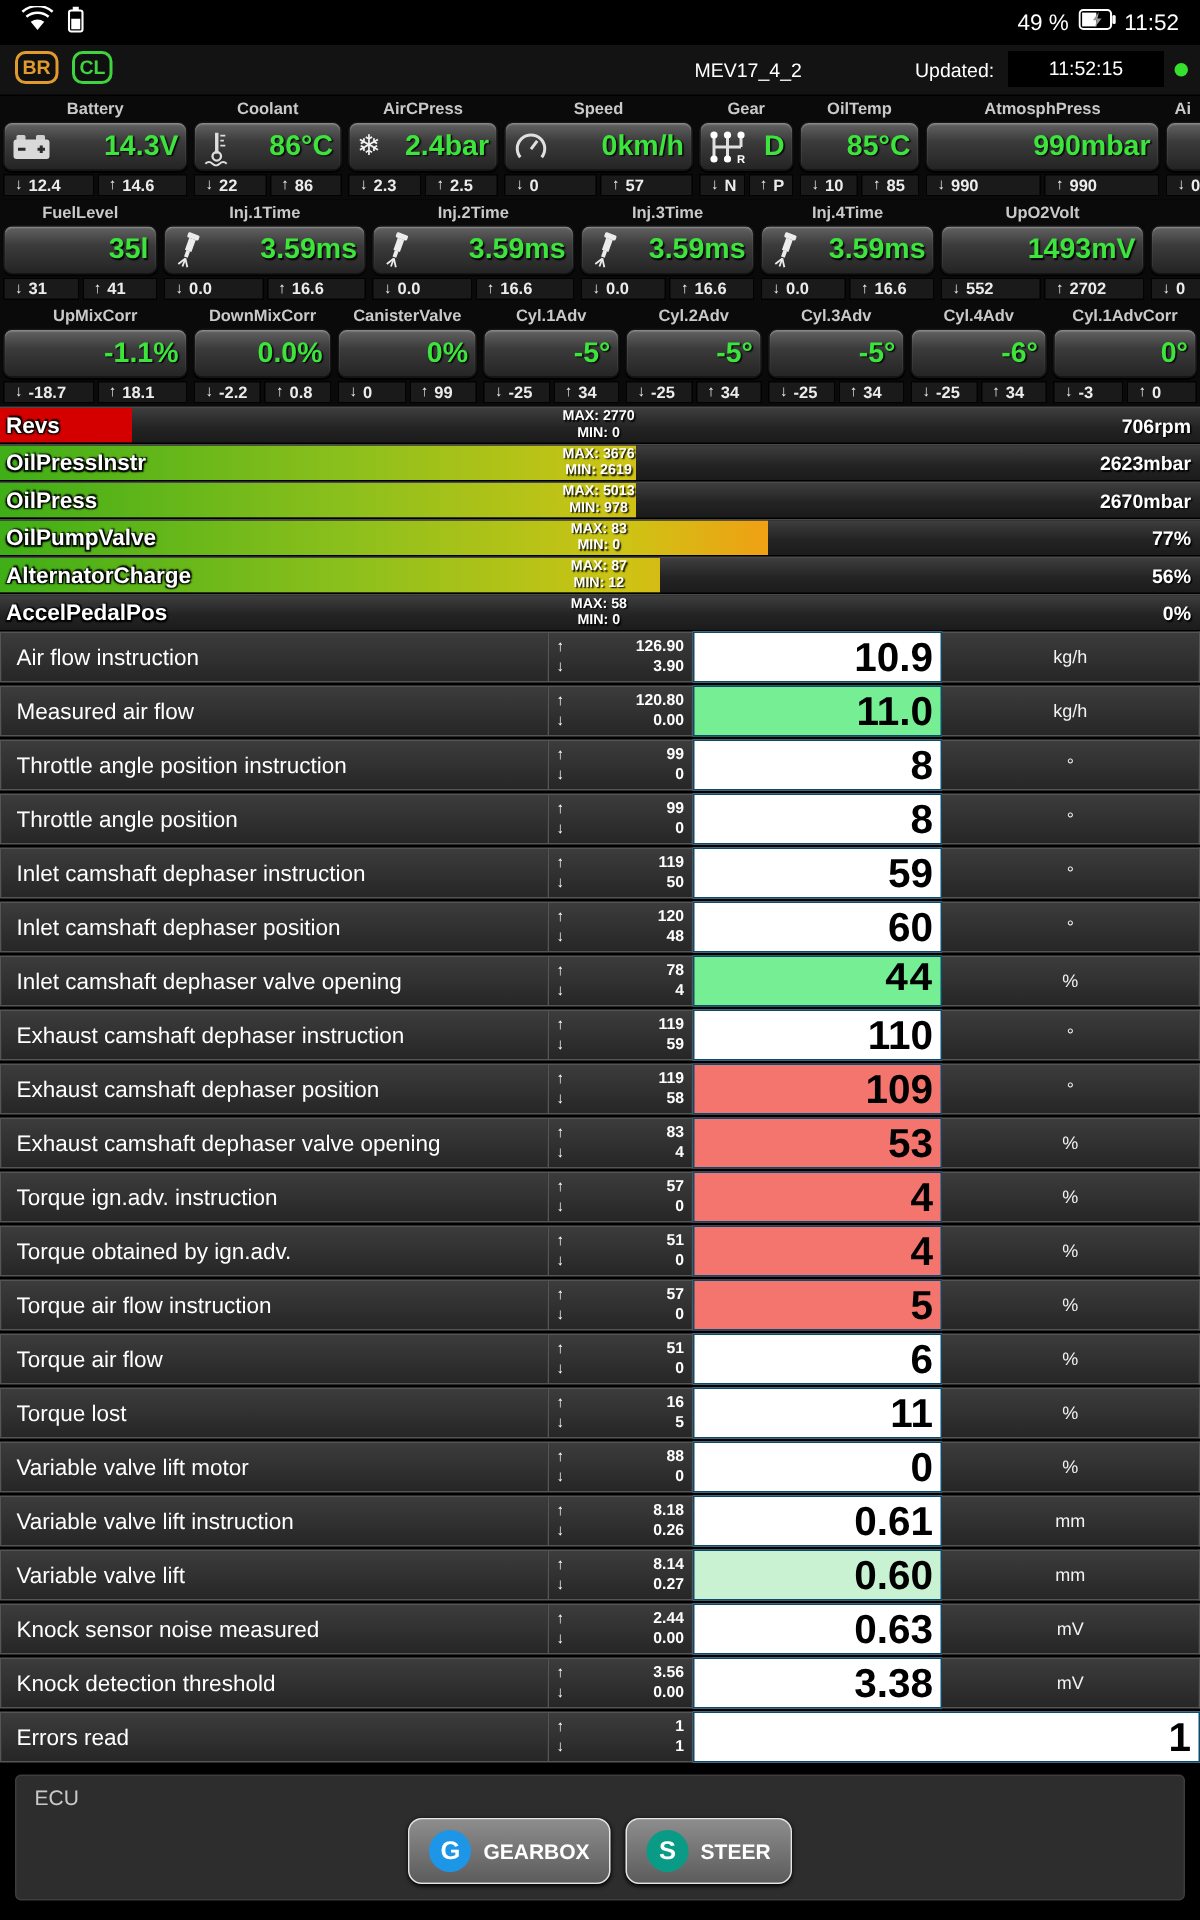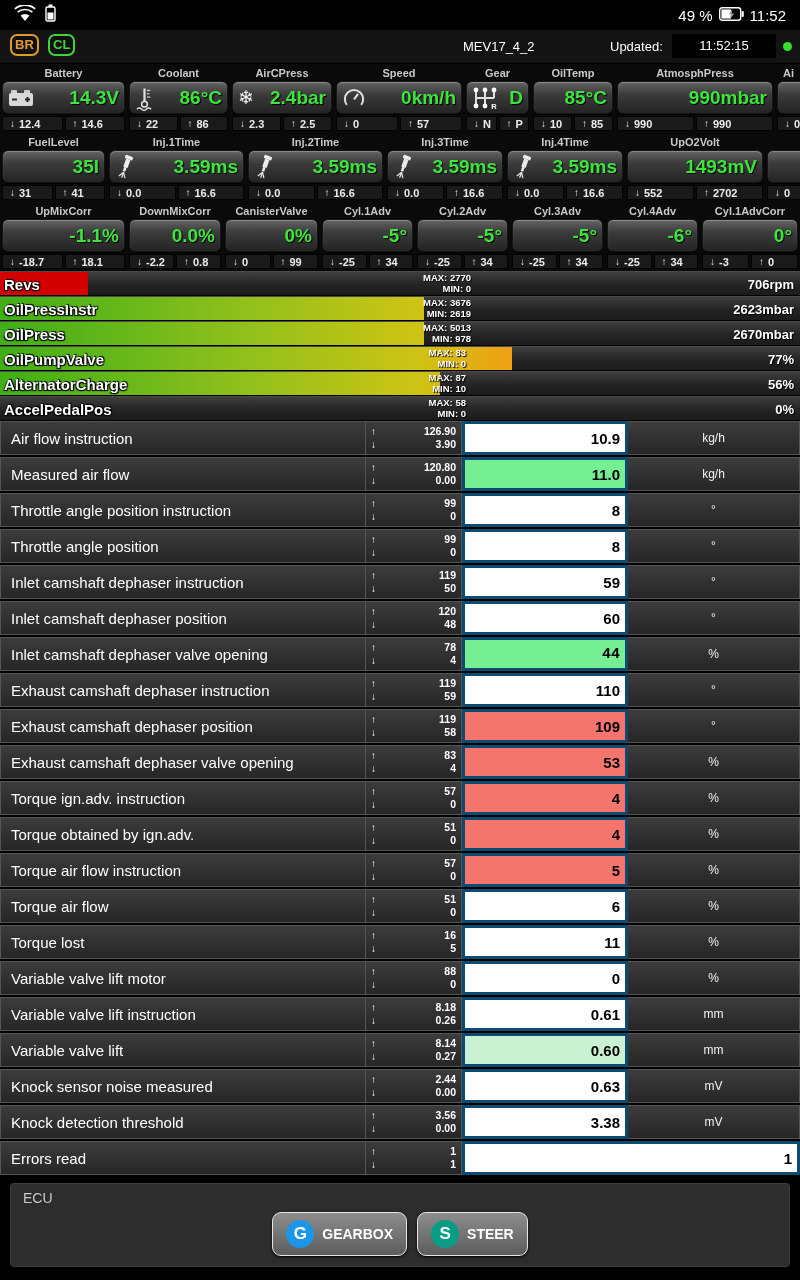--- a/index.html
+++ b/index.html
@@ -43,38 +43,38 @@
   .g-minmax .arr { font-size:10px; margin-right:4px; }
 
   
   .bar-row { position:relative; height:23px; margin-bottom:1px;
              background:linear-gradient(#3e3e3e,#242424 55%,#1b1b1b);
              border-top:1px solid #4a4a4a; overflow:hidden; }
   .bar-fill { position:absolute; left:0; top:0; bottom:0; }
   .bar-label { position:absolute; left:4px; top:50%; transform:translateY(-50%); z-index:2;
                color:#fff; font-weight:bold; font-size:15px;
                text-shadow:1px 1px 1px #000, -1px 1px 1px #000, 1px -1px 1px #000; }
-  .bar-mm { position:absolute; left:50%; transform:translateX(-52%); top:1px; z-index:2; text-align:right;
+  .bar-mm { position:absolute; left:50%; transform:translateX(-52%); top:1px; z-index:2; text-align:center;
             color:#fff; font-size:9.5px; font-weight:bold; line-height:10.5px;
-            text-shadow:1px 1px 1px #000; white-space:nowrap;margin-left:48px; }
+            text-shadow:1px 1px 1px #000; white-space:nowrap; }
   .bar-value { position:absolute; right:6px; top:50%; transform:translateY(-50%); z-index:2;
                color:#fff; font-weight:bold; font-size:13px; text-shadow:1px 1px 1px #000; }
 
   
   .t-row { display:flex; height:34px; margin-bottom:2px; }
   .t-label { width:366px; background:linear-gradient(#3c3c3c,#262626); border:1px solid #555;
              color:#fff; font-size:15px; display:flex; align-items:center; padding-left:10px;
              box-sizing:border-box; white-space:nowrap; overflow:hidden; }
   .t-mm { width:96px; background:linear-gradient(#3c3c3c,#262626); border:1px solid #555; border-left:none;
           box-sizing:border-box; display:flex; flex-direction:column; justify-content:center;
           padding:0 5px; color:#fff; font-size:10.5px; font-weight:bold; }
   .t-mm-line { display:flex; justify-content:space-between; line-height:13px; }
   .t-mm-line .arr { font-size:10px; }
   .t-value { width:166px; display:flex; align-items:center; justify-content:flex-end; padding-right:5px;
-             box-sizing:border-box; color:#000; font-size:15px; font-weight:bold; border:3px solid #0c4a6e; }
+             box-sizing:border-box; color:#000; font-size:27px; font-weight:bold; border:1px solid #0c4a6e; }
   .t-value.wide { width:338px; }
   .t-unit { width:172px; background:linear-gradient(#3c3c3c,#262626); border:1px solid #555; border-left:none;
             color:#f2f2f2; font-size:12px; display:flex; align-items:center; justify-content:center;
             box-sizing:border-box; }
 
   
   .ecu-panel { margin:8px 10px 0; height:82px; background:#2d2d2d; border:1px solid #3d3d3d;
                border-radius:4px; position:relative; }
   .ecu-label { position:absolute; top:6px; left:12px; color:#c9c9c9; font-size:14px; }
   .ecu-buttons { position:absolute; left:0; right:0; top:28px; display:flex; justify-content:center; gap:10px; }
@@ -619,21 +619,21 @@
           <div>MAX: 83</div>
           <div>MIN: 0</div>
         </span>
         <span class="bar-value">77%</span>
       </div>
       <div class="bar-row">
         <div class="bar-fill" style="width: 55%; background-image: linear-gradient(90deg, rgb(63, 174, 23) 0%, rgb(143, 192, 28) 30%, rgb(205, 196, 20) 52%, rgb(240, 160, 20) 64%, rgb(239, 108, 0) 80%, rgb(213, 0, 0) 100%); background-size: 181.818% 100%;"></div>
         <span class="bar-label">AlternatorCharge</span>
         <span class="bar-mm">
           <div>MAX: 87</div>
-          <div>MIN: 10</div>
+          <div>MIN: 12</div>
         </span>
         <span class="bar-value">56%</span>
       </div>
       <div class="bar-row">
         <div class="bar-fill" style="width: 0%;"></div>
         <span class="bar-label">AccelPedalPos</span>
         <span class="bar-mm">
           <div>MAX: 58</div>
           <div>MIN: 0</div>
         </span>

